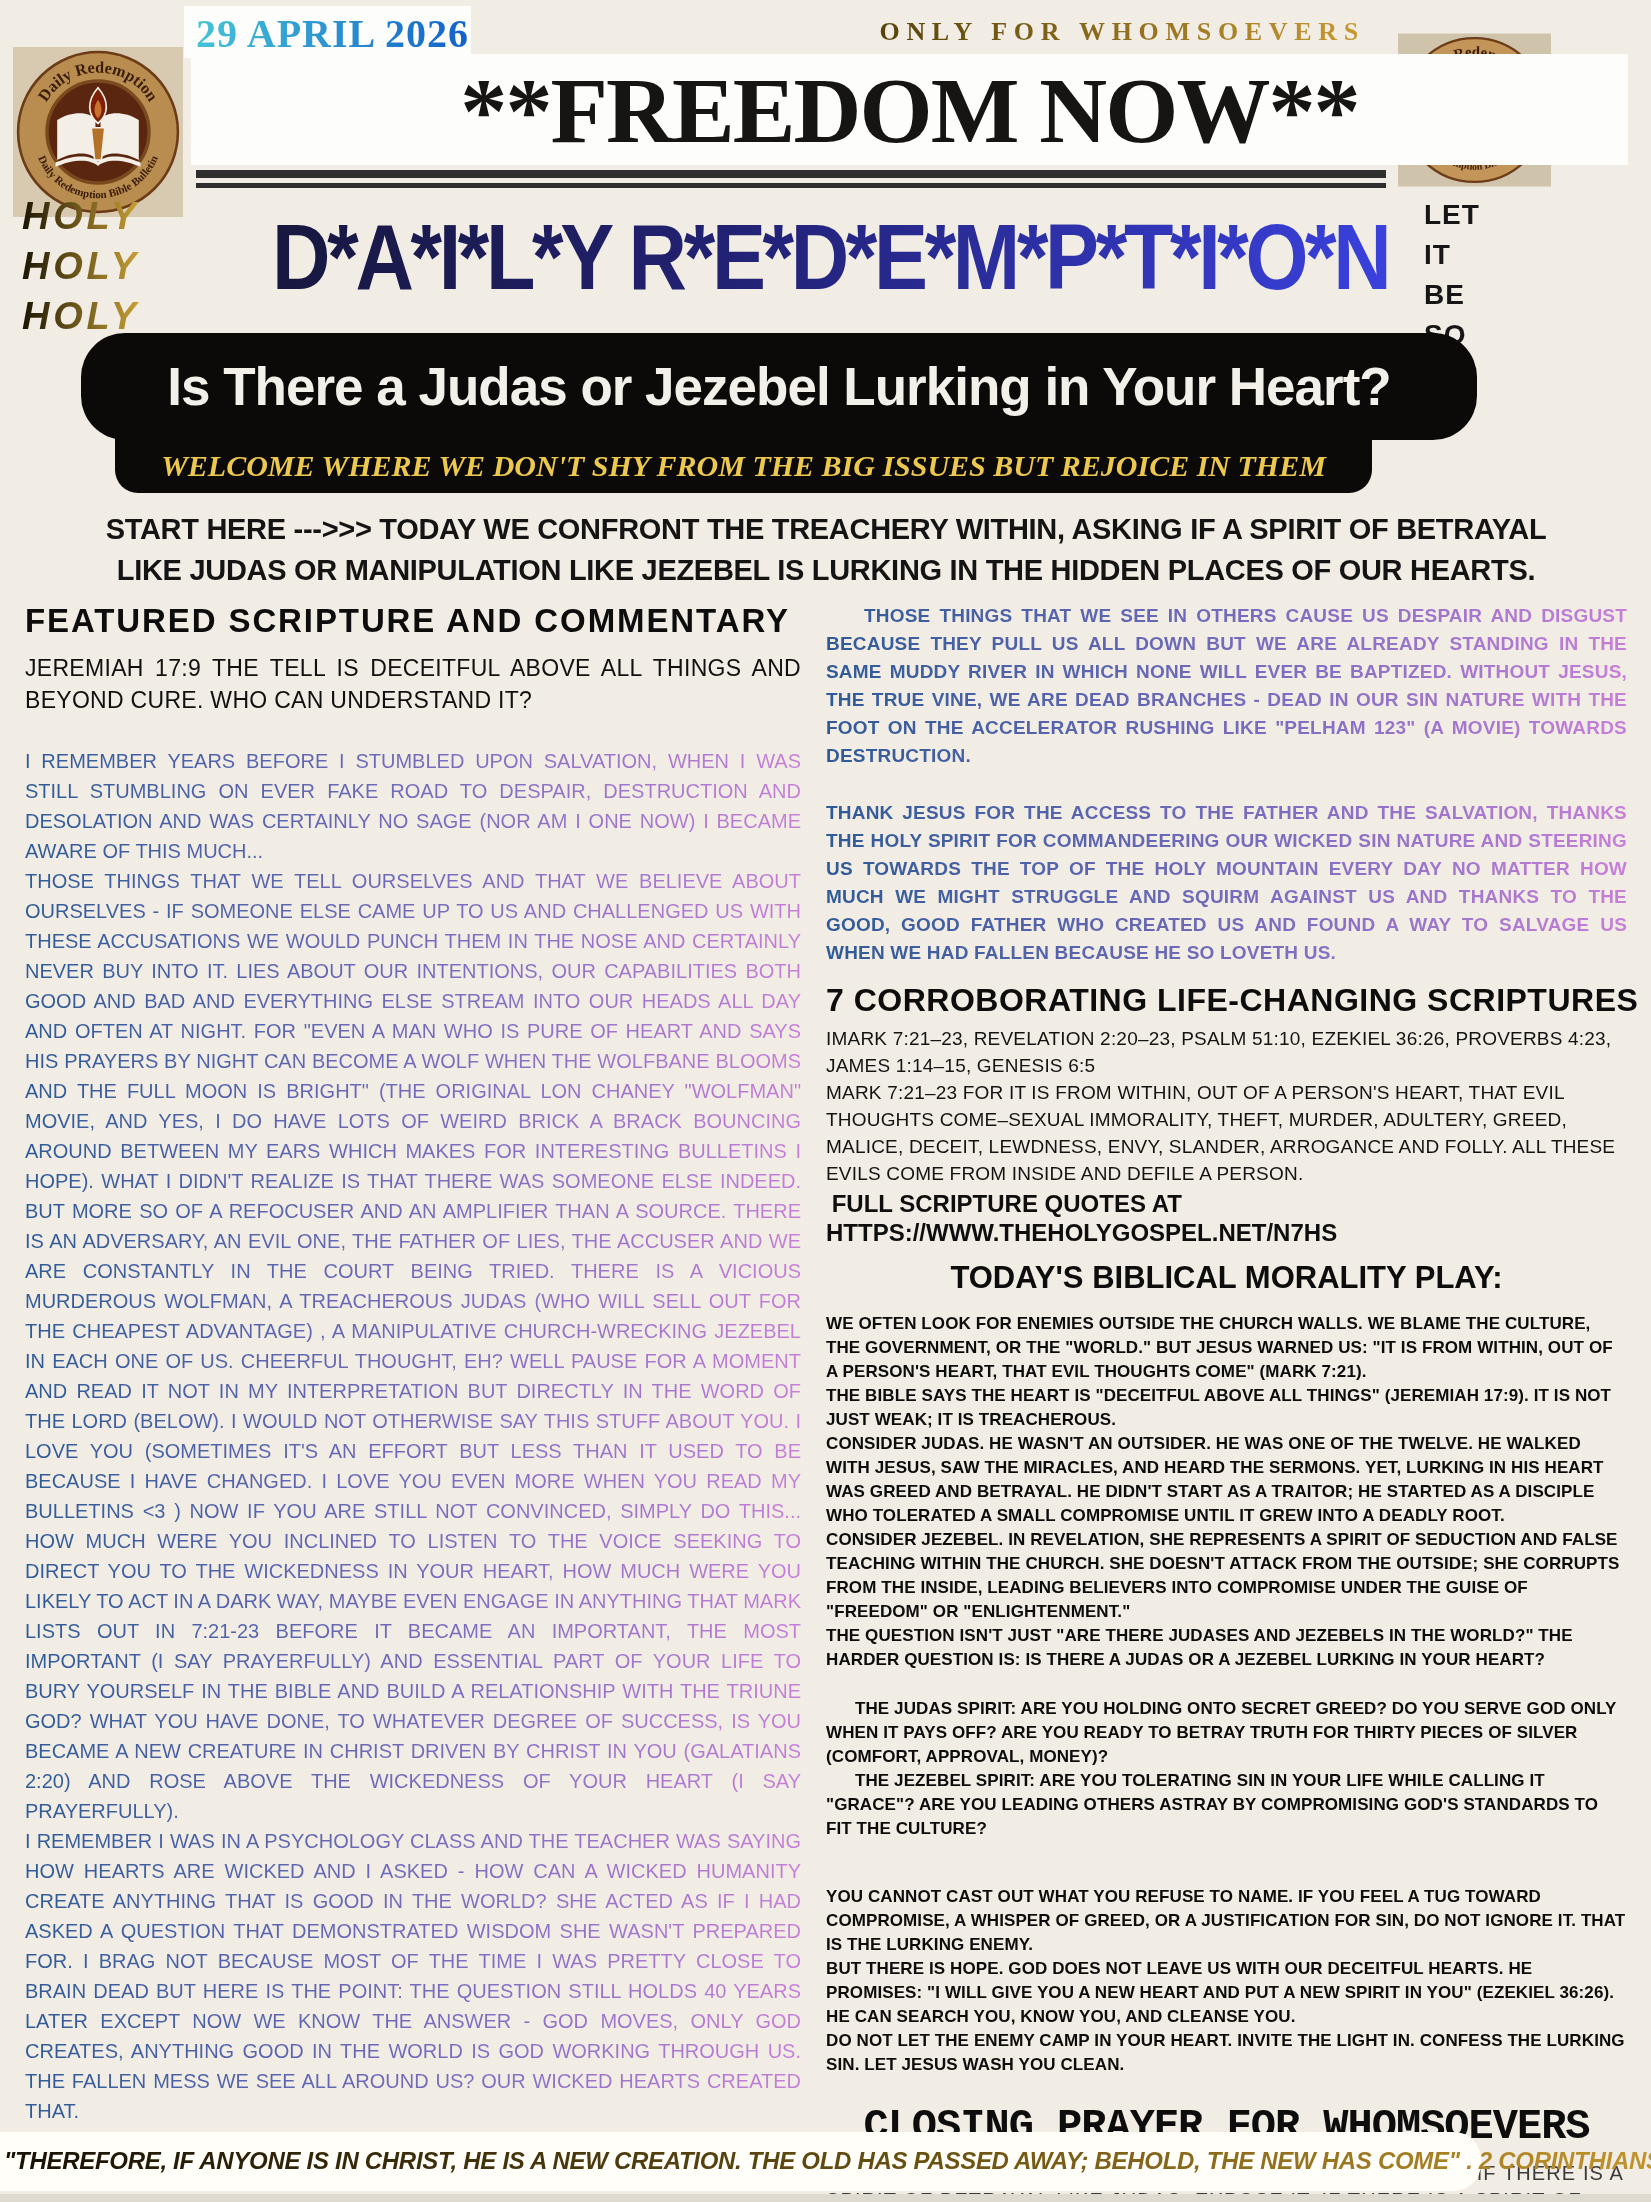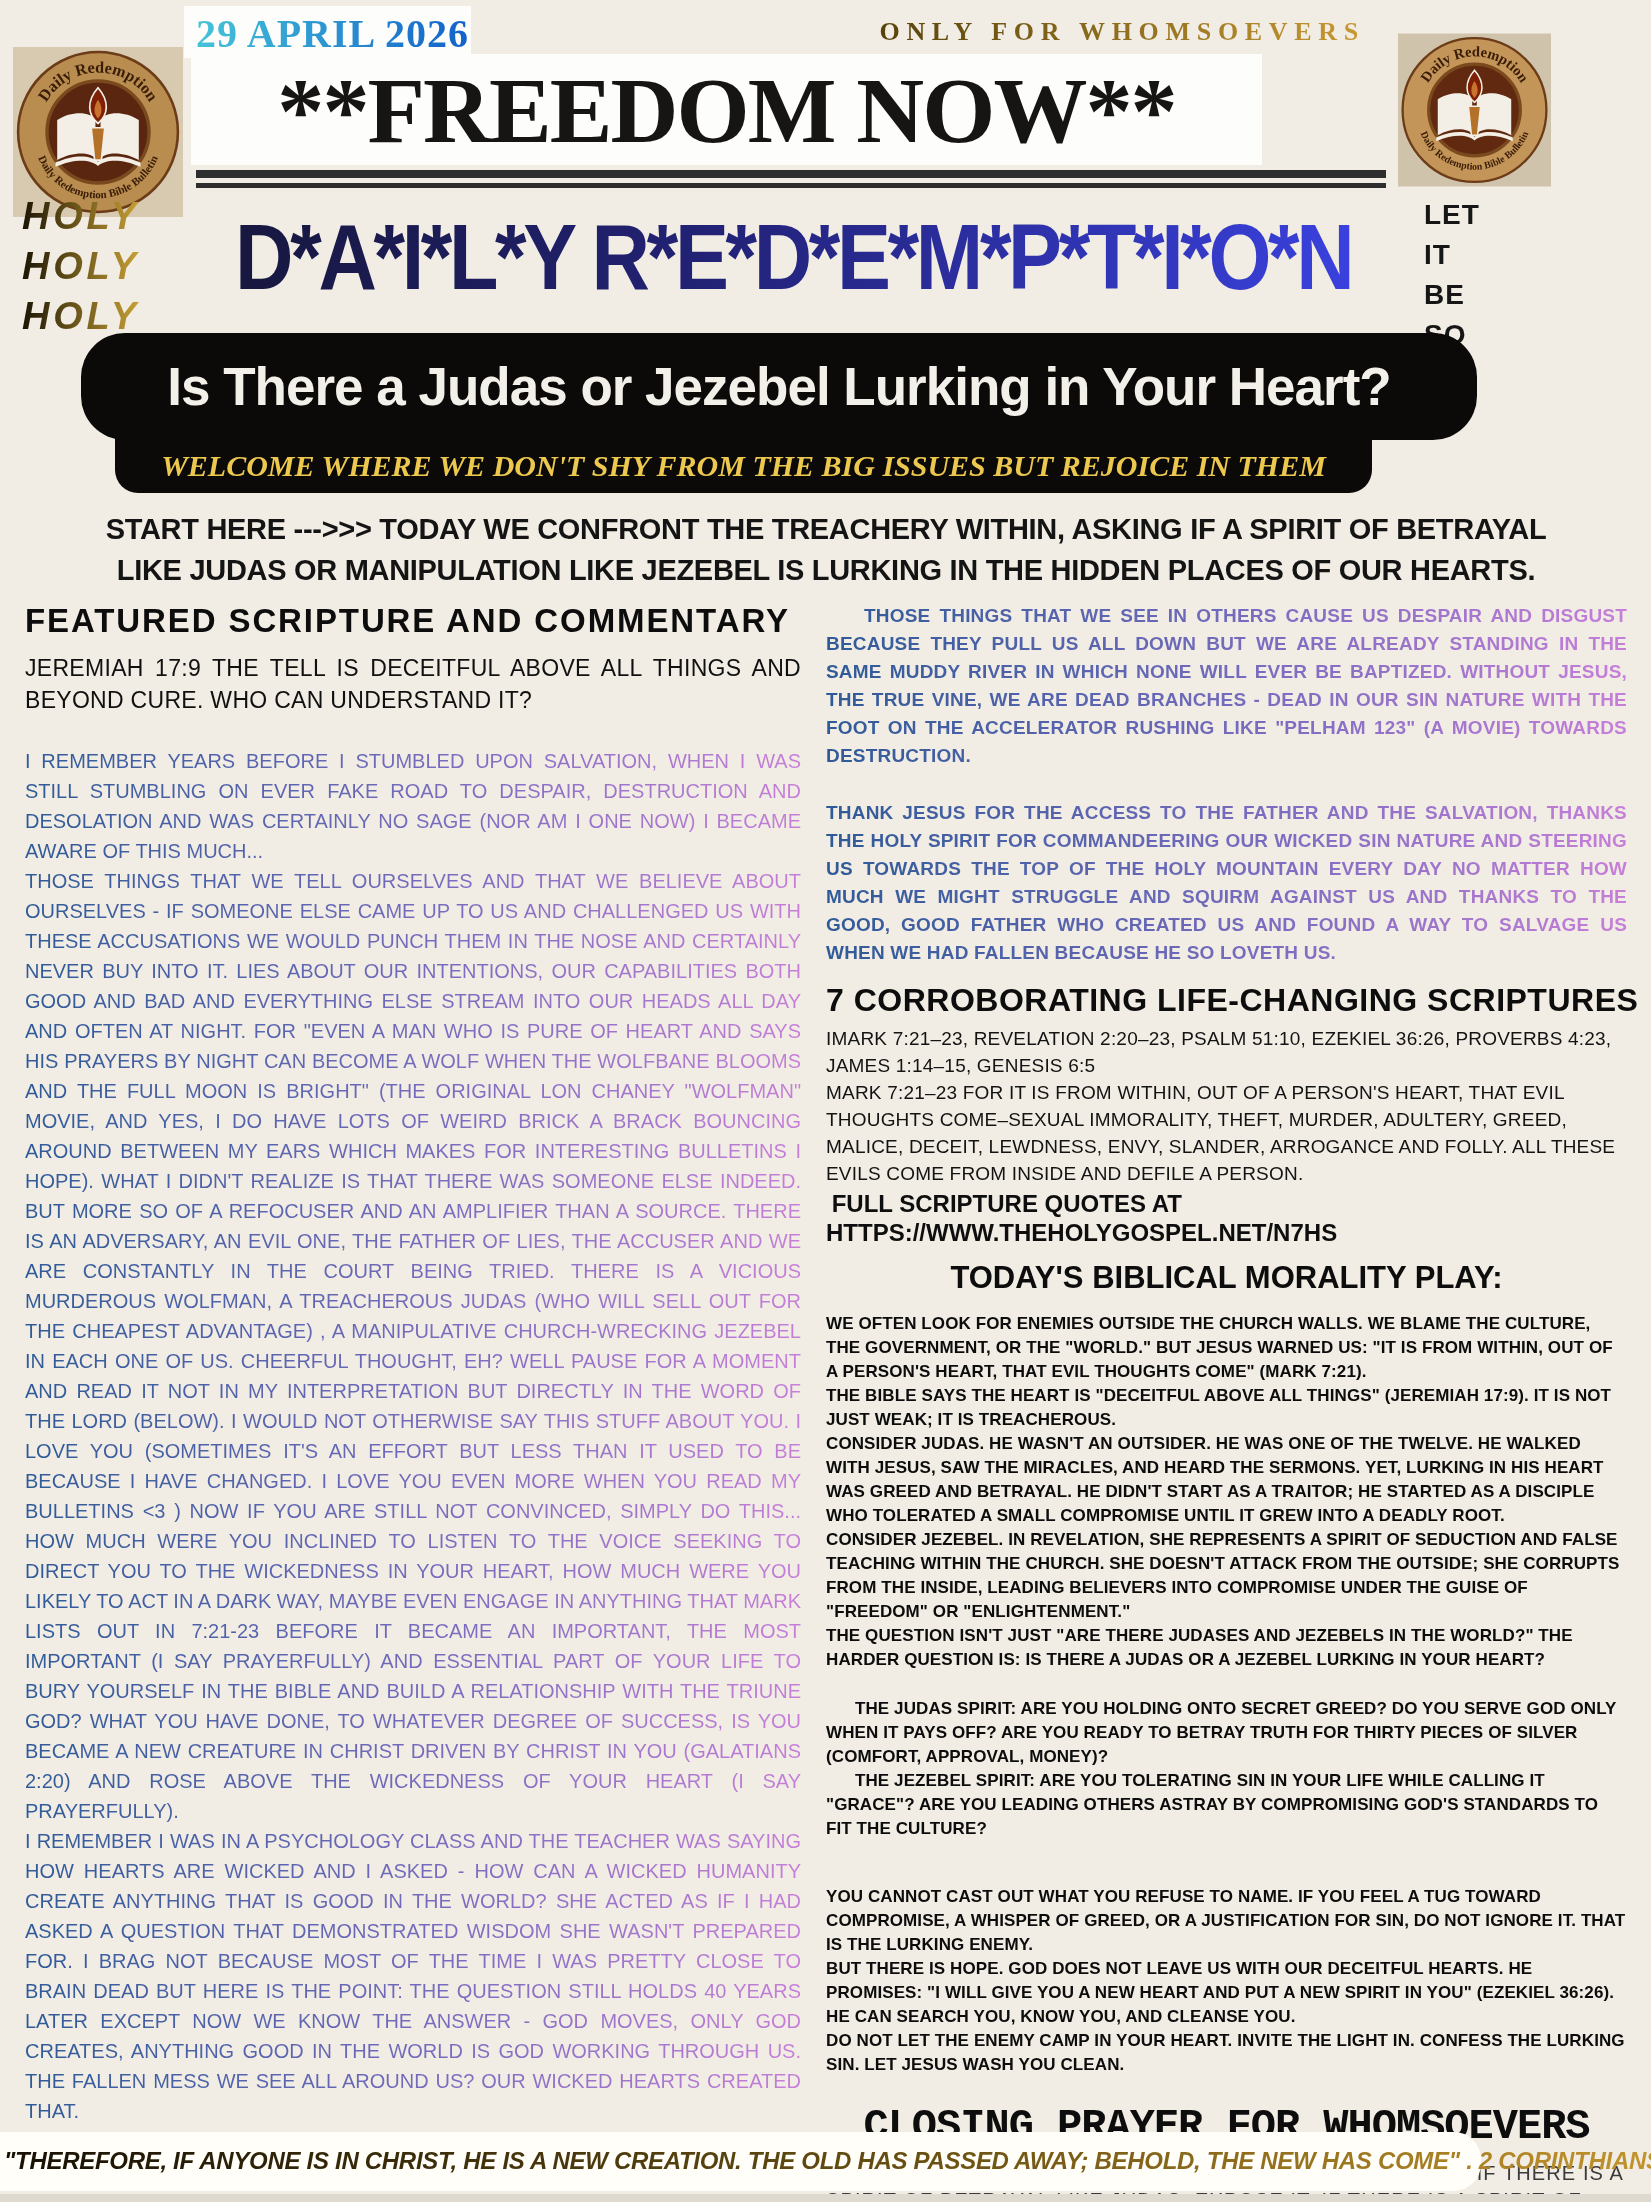--- a/index.html
+++ b/index.html
@@ -12,29 +12,29 @@
   .logo-left { left:13.4px; top:42px; width:170px; height:180px; }
   .logo-right { left:1398px; top:23px; width:153px; height:174px; }
   .logo svg { width:100%; height:100%; display:block; }
   .arc-text { font-family:"Liberation Serif", serif; font-weight:bold; fill:#3a1d08; }
 
   .date-chip { position:absolute; left:184px; top:5.7px; width:287px; height:52px; background:#fdfdfb; }
   .date { position:absolute; left:196px; top:9.6px; font-family:"Liberation Serif", serif; font-weight:900; font-size:40px; letter-spacing:1px;
           background:linear-gradient(90deg,#45c3d8,#1261c9); -webkit-background-clip:text; background-clip:text; color:transparent; }
   .tagline { position:absolute; right:287px; top:17px; font-family:"Liberation Serif", serif; font-weight:bold; font-size:26px; letter-spacing:6.7px;
           background:linear-gradient(90deg,#57430b,#c99a33); -webkit-background-clip:text; background-clip:text; color:transparent; }
-  .freedom-band { position:absolute; left:191px; top:54px; width:1071px; height:111px; background:#fdfdfb; display:flex; align-items:center; justify-content:center; }
+  .freedom-band { position:absolute; left:191px; top:54px; width:1437px; height:111px; background:#fdfdfb; display:flex; align-items:center; justify-content:center; }
   .freedom { font-family:"Liberation Serif", serif; font-weight:900; font-size:94px; color:#161514; letter-spacing:-1.9px; white-space:nowrap; }
   .rules { position:absolute; left:196px; top:170px; width:1190px; }
   .rules .r1 { height:7.6px; background:#2e2e2e; }
   .rules .r2 { height:4.8px; background:#2e2e2e; margin-top:5.7px; }
 
   .holy-stack { position:absolute; left:22px; top:191px; font-style:italic; font-weight:900; font-size:38px; line-height:50px; letter-spacing:3.8px; }
   .holy-stack div { background:linear-gradient(90deg,#1c1504,#c8a135); -webkit-background-clip:text; background-clip:text; color:transparent; }
-  .masthead-wrap { position:absolute; left:196px; top:189px; width:1195px; height:136px; display:flex; align-items:center; justify-content:center; overflow:visible; }
+  .masthead-wrap { position:absolute; left:196px; top:189px; width:1195px; height:136px; display:flex; align-items:center; overflow:visible; }
   .masthead { font-weight:900; font-size:92px; letter-spacing:-3.8px; white-space:nowrap; transform:scaleX(0.88);
           background:linear-gradient(90deg,#17173f 0%,#23237a 45%,#3a41dd 100%); -webkit-background-clip:text; background-clip:text; color:transparent; }
   .letitbeso { position:absolute; left:1424px; top:195px; font-weight:800; font-size:28px; line-height:40px; color:#161616; letter-spacing:1px; }
 
   
   .banner { margin:1.9px 0 0 81px; width:1396px; height:107px; background:#0b0a09; border-radius:44px; display:flex; align-items:center; justify-content:center; position:relative; z-index:2; }
   .banner .headline { color:#f3f0ea; font-weight:bold; font-size:53px; letter-spacing:-1px; white-space:nowrap; }
   .welcome { margin:-9.6px 8px 0 115px; width:1257px; height:63px; background:#0b0a09; border-radius:0 0 23px 23px; display:flex; align-items:center; justify-content:center; position:relative; z-index:1; padding-top:7.6px; }
   .welcome .welcome-text { font-family:"Liberation Serif", serif; font-style:italic; font-weight:bold; font-size:30px; color:#edc84f; white-space:nowrap; }
 

